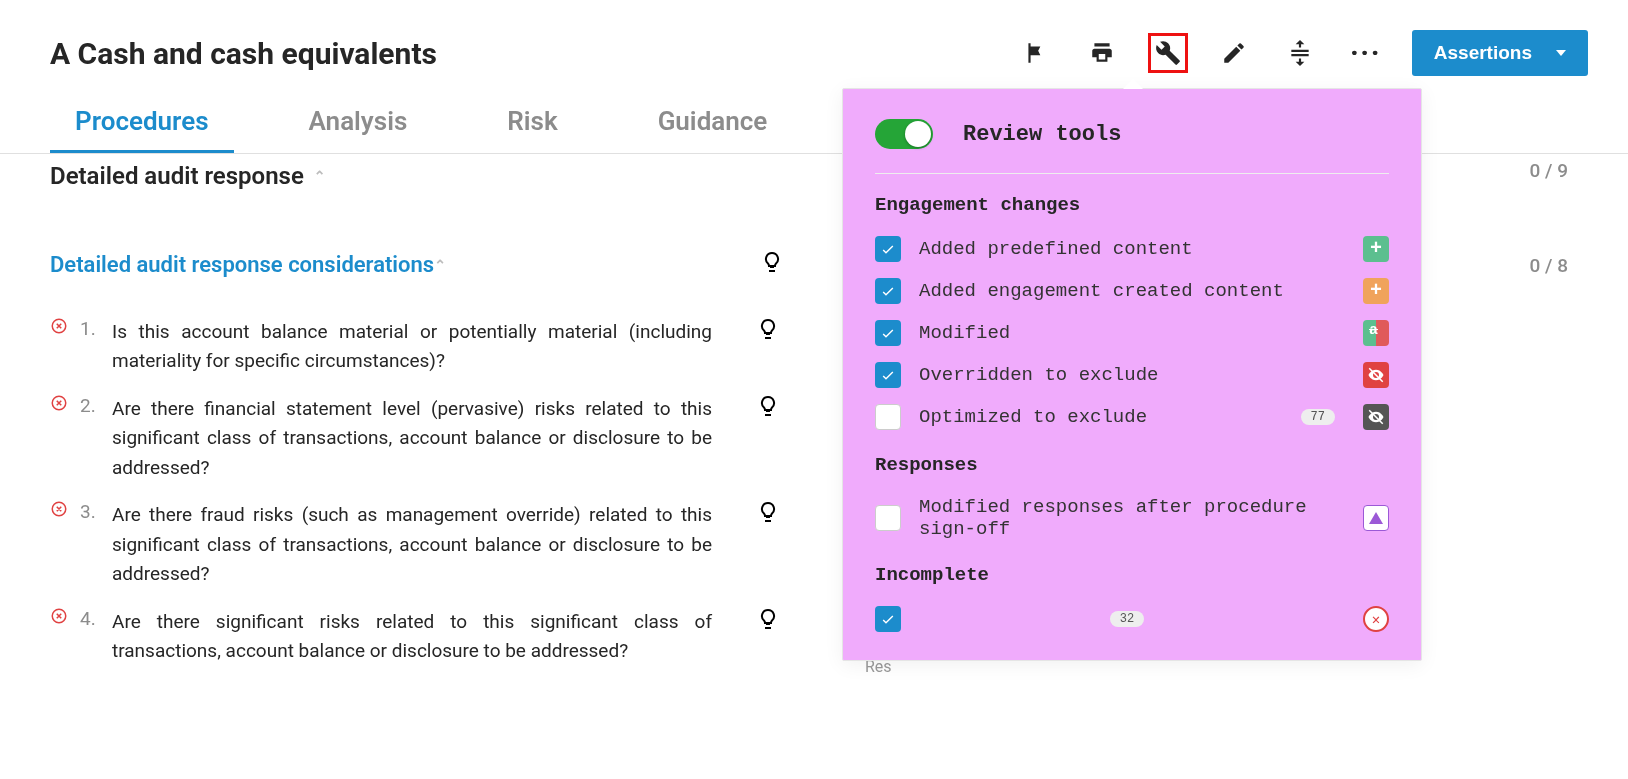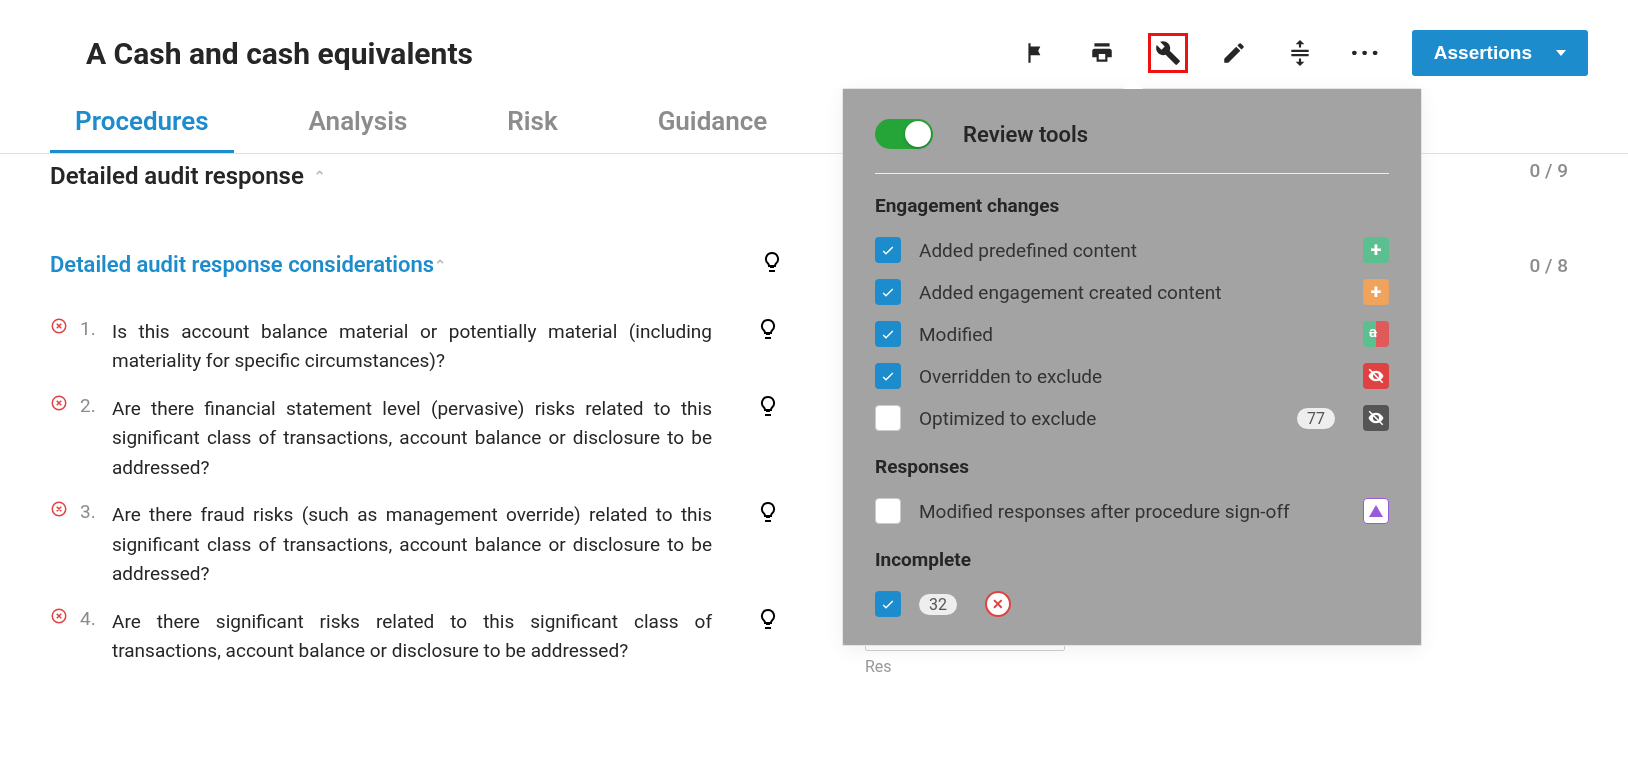--- a/index.html
+++ b/index.html
@@ -1,19 +1,19 @@
 <!DOCTYPE html>
 <html><head>
 <meta charset="utf-8">
 <style>
   * { box-sizing: border-box; }
   html, body { margin:0; padding:0; font-family: -apple-system, BlinkMacSystemFont, "Segoe UI", Roboto, "Helvetica Neue", Arial, sans-serif; color:#333; background:#fff; }
   body { width:1628px; height:779px; overflow:hidden; position:relative; }
 
-  .header { padding: 30px 40px 0 50px; display:flex; align-items:center; justify-content:space-between;margin-left:36px; }
+  .header { padding: 30px 40px 0 50px; display:flex; align-items:center; justify-content:space-between; }
   .page-title { font-size:30px; font-weight:700; color:#262626; }
 
   .toolbar { display:flex; align-items:center; gap:26px; }
   .tool-btn { width:40px; height:40px; display:flex; align-items:center; justify-content:center; cursor:pointer; }
   .tool-btn svg { width:26px; height:26px; fill:#262626; }
   .tool-btn.highlighted { border:3px solid #e11; }
   .more-dots { font-size:26px; font-weight:900; letter-spacing:2px; color:#262626; }
   .assertions-btn { background:#1c8ccc; color:#fff; border:none; padding:12px 22px; font-size:19px; font-weight:600; border-radius:3px; display:flex; align-items:center; gap:24px; cursor:pointer; }
   .chev-down { width:0;height:0;border-left:5px solid transparent;border-right:5px solid transparent;border-top:6px solid #fff; display:inline-block;}
 
@@ -37,35 +37,35 @@
   .q-text { font-size:19px; color:#262626; line-height:1.55; width:600px; text-align:justify; }
   .q-bulb { position:absolute; left:706px; top:0; }
   .res-box { position:absolute; left:815px; top:0; width:200px; }
   .res-input { width:100%; height:44px; border:1px solid #d0d0d0; border-radius:2px; }
   .res-label { color:#999; font-size:16px; margin-top:6px; }
 
   .bulb-svg { width:24px; height:24px; }
   .x-circle { width:18px;height:18px; }
 
   
-  .panel { position:absolute; top:88px; left:842px; width:580px; background:#a3a3a3; border:1px solid #e5e5e5; box-shadow:0 4px 20px rgba(0,0,0,0.06); padding:30px 32px 20px 32px; border-radius:2px; z-index:10; }
+  .panel { position:absolute; top:88px; left:842px; width:580px; background:#f0abfc; border:1px solid #e5e5e5; box-shadow:0 4px 20px rgba(0,0,0,0.06); padding:30px 32px 20px 32px; border-radius:2px; z-index:10;font-family:Liberation Mono, monospace; }
   .panel::before{ content:""; position:absolute; top:-10px; left:280px; width:0;height:0; border-left:10px solid transparent; border-right:10px solid transparent; border-bottom:10px solid #fff; }
   .panel-top { display:flex; align-items:center; gap:30px; padding-bottom:24px; border-bottom:1px solid #eee; margin-bottom:20px;}
   .toggle { width:58px; height:30px; background:#25a537; border-radius:30px; position:relative; cursor:pointer; }
   .toggle .knob { position:absolute; right:2px; top:2px; width:26px; height:26px; background:#fff; border-radius:50%; box-shadow:0 1px 3px rgba(0,0,0,0.3);}
   .panel-title { font-size:22px; font-weight:600; color:#262626; }
   .group-title { font-size:19px; font-weight:700; color:#262626; margin:16px 0 12px 0; }
-  .opt-row { display:flex; align-items:center; gap:18px; padding:8px 0; }
+  .opt-row { display:flex; align-items:center; gap:18px; padding:8px 0;justify-content:space-between; }
   .chk { width:26px;height:26px; border-radius:4px; display:flex; align-items:center; justify-content:center; flex-shrink:0; cursor:pointer; }
   .chk.checked { background:#1c8ccc; }
   .chk.checked svg { width:16px;height:16px; fill:#fff;}
   .chk.unchecked { background:#fff; border:1.5px solid #ccc;}
   .opt-label { font-size:19px; color:#333; flex:1; }
   .opt-badge { width:26px;height:26px; border-radius:4px; display:flex; align-items:center; justify-content:center; flex-shrink:0; }
-  .opt-count { background:#eee; color:#555; padding:1px 10px; border-radius:12px; font-size:16px; margin-right:10px;}
+  .opt-count { background:#eee; color:#555; padding:1px 10px; border-radius:12px; font-size:12px; margin-right:10px;}
   .badge-green { background:#5cbf8f; }
   .badge-orange { background:#f0a35c; }
   .badge-redgreen { background:linear-gradient(90deg,#5cbf8f 50%,#e05a5a 50%); position:relative;}
   .badge-redgreen::after{ content:"a"; color:#fff; font-size:15px; font-weight:600; text-decoration:line-through; position:absolute; left:6px; top:2px;}
   .badge-red { background:#e04242; }
   .badge-dark { background:#555; }
   .badge-warn { background:#f5b45a; }
   .badge-tri { background:#fff; border:1px solid #9b59d6; position:relative;}
   .badge-tri::after { content:""; position:absolute; left:5px; top:6px; width:0;height:0;border-left:7px solid transparent;border-right:7px solid transparent;border-bottom:12px solid #9b59d6;}
   .badge-circle-x { width:26px;height:26px; border-radius:50%; border:2.5px solid #e04242; background:#fff; display:flex;align-items:center;justify-content:center; }

